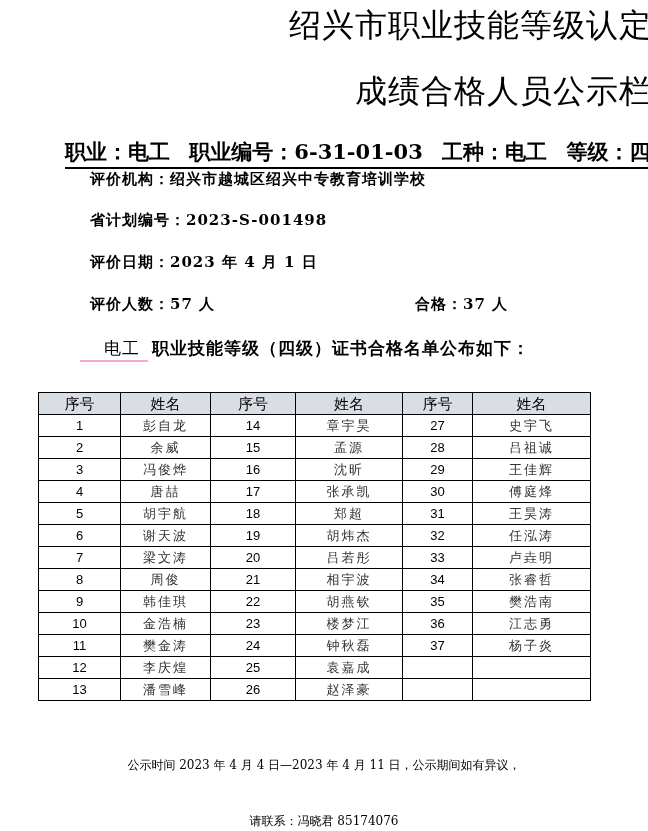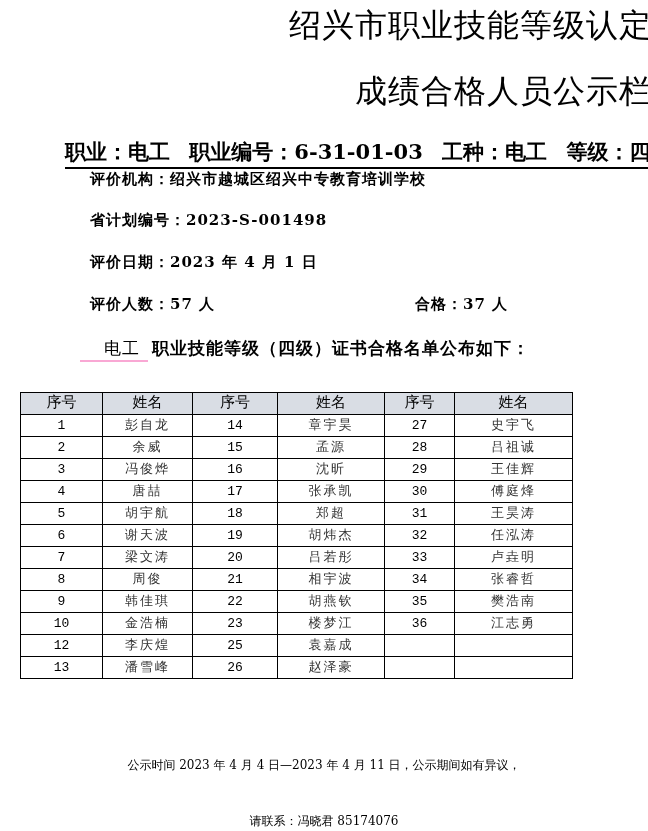--- a/index.html
+++ b/index.html
@@ -66,23 +66,23 @@
     .announce .blank {
       display: inline-block;
       border-bottom: 2px solid #f9a8d4;
       padding: 0 8px 0 24px;
       margin-right: 4px;
       font-weight: normal;
     }
     table.roster {
       position: absolute;
       top: 392px;
-      left: 20px;
+      left: 38px;
       border-collapse: collapse;
-      font-family: Liberation Mono, monospace;
+      font-family: Liberation Sans, sans-serif;
       font-size: 13px;
       table-layout: fixed;
       width: 552px;
     }
     table.roster th, table.roster td {
       border: 1px solid #000;
       height: 21px;
       padding: 0;
       text-align: center;
       font-weight: normal;
@@ -222,20 +222,28 @@
       </tr>
       <tr>
         <td>10</td>
         <td class="name">金浩楠</td>
         <td>23</td>
         <td class="name">楼梦江</td>
         <td>36</td>
         <td class="name">江志勇</td>
       </tr>
       <tr>
+        <td>11</td>
+        <td class="name">樊金涛</td>
+        <td>24</td>
+        <td class="name">钟秋磊</td>
+        <td>37</td>
+        <td class="name">杨子炎</td>
+      </tr>
+      <tr>
         <td>12</td>
         <td class="name">李庆煌</td>
         <td>25</td>
         <td class="name">袁嘉成</td>
         <td></td>
         <td class="name"></td>
       </tr>
       <tr>
         <td>13</td>
         <td class="name">潘雪峰</td>

